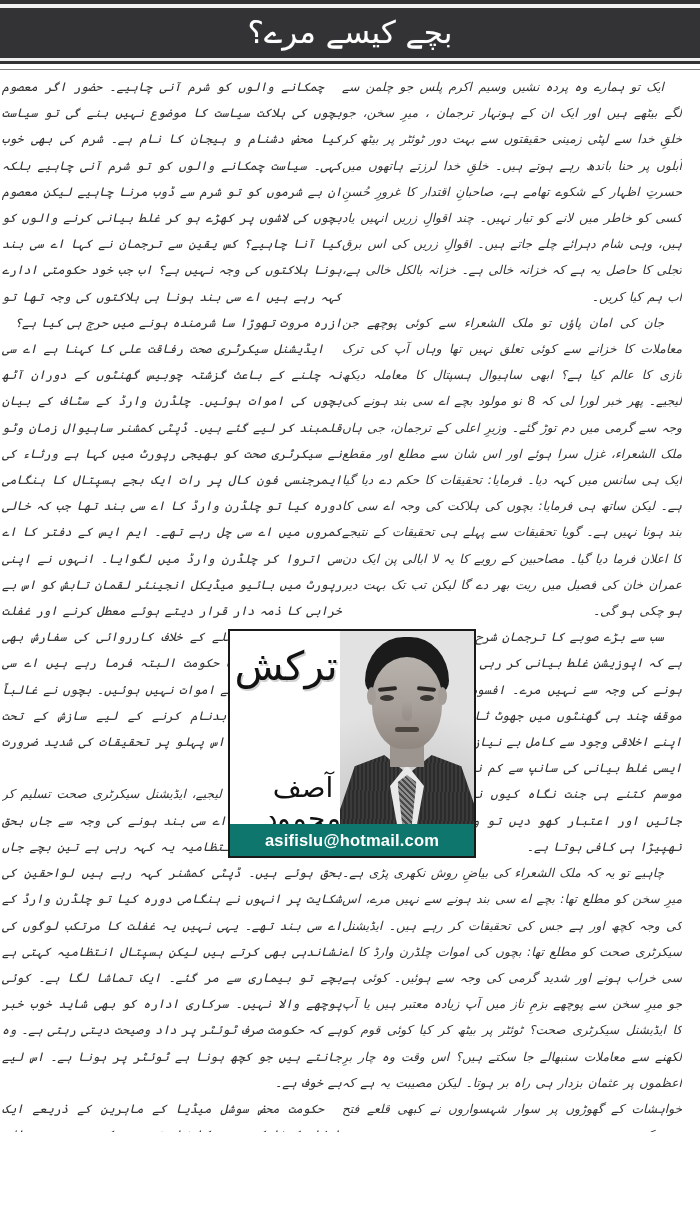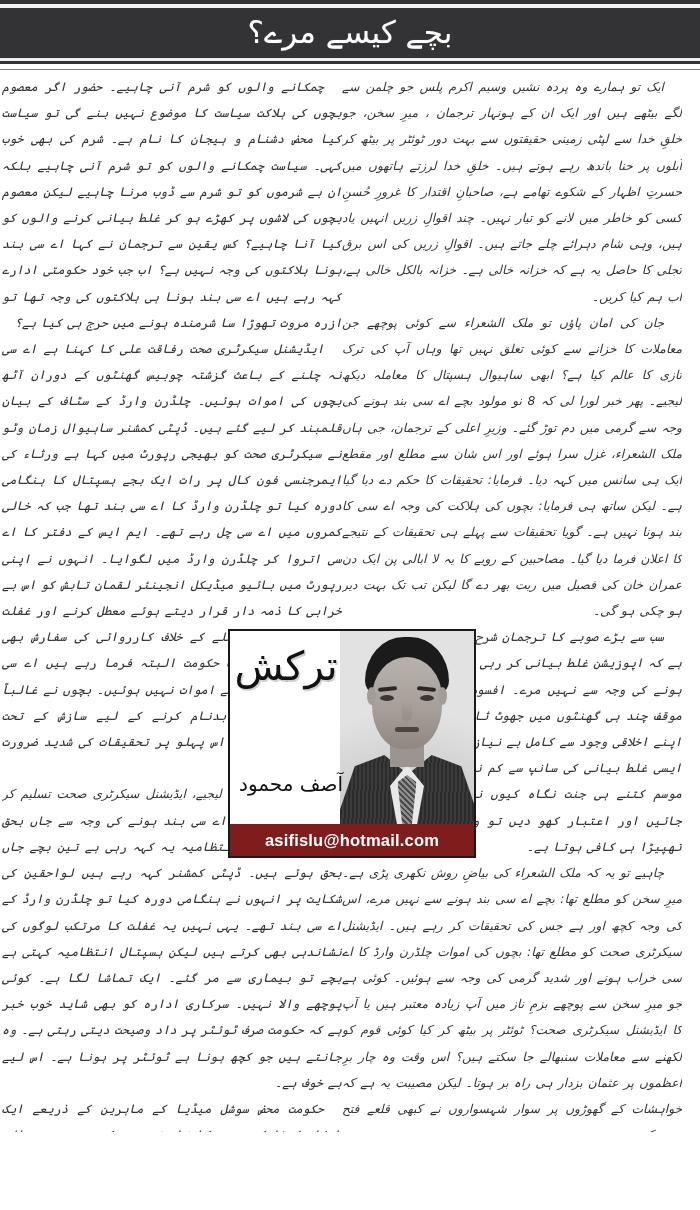--- a/index.html
+++ b/index.html
@@ -252,37 +252,37 @@
     text-align: center;
     color: #121212;
     font-size: 40px;
     line-height: 1.05;
     direction: rtl;
     text-shadow: 1.5px 1.5px 0 rgba(0,0,0,0.18);
     letter-spacing: -1px;
   }
   .byline-author {
     position: absolute;
-    right: 128px;
+    right: 116px;
     top: 142px;
     width: 110px;
     text-align: center;
     color: #121212;
-    font-size: 20px;
+    font-size: 28px;
     line-height: 1.1;
     direction: rtl;
     letter-spacing: -0.5px;
   }
   .byline-email-bar {
     position: absolute;
     left: 0;
     bottom: 0;
     width: 100%;
     height: 32px;
-    background: #7f1d1d;
+    background: #0f766e;
     display: flex;
     align-items: center;
     justify-content: center;
   }
   .byline-email-bar span {
     color: #ffffff;
     font-size: 16.5px;
     font-weight: bold;
     letter-spacing: 0.2px;
     direction: ltr;

